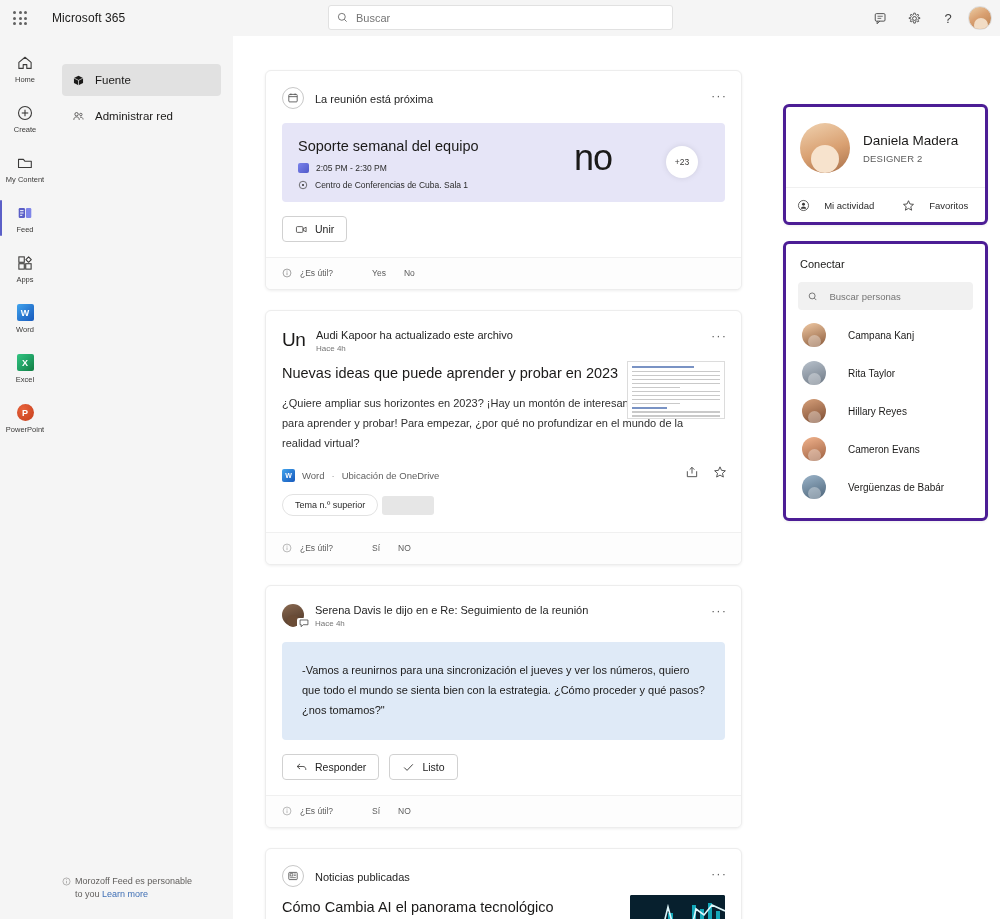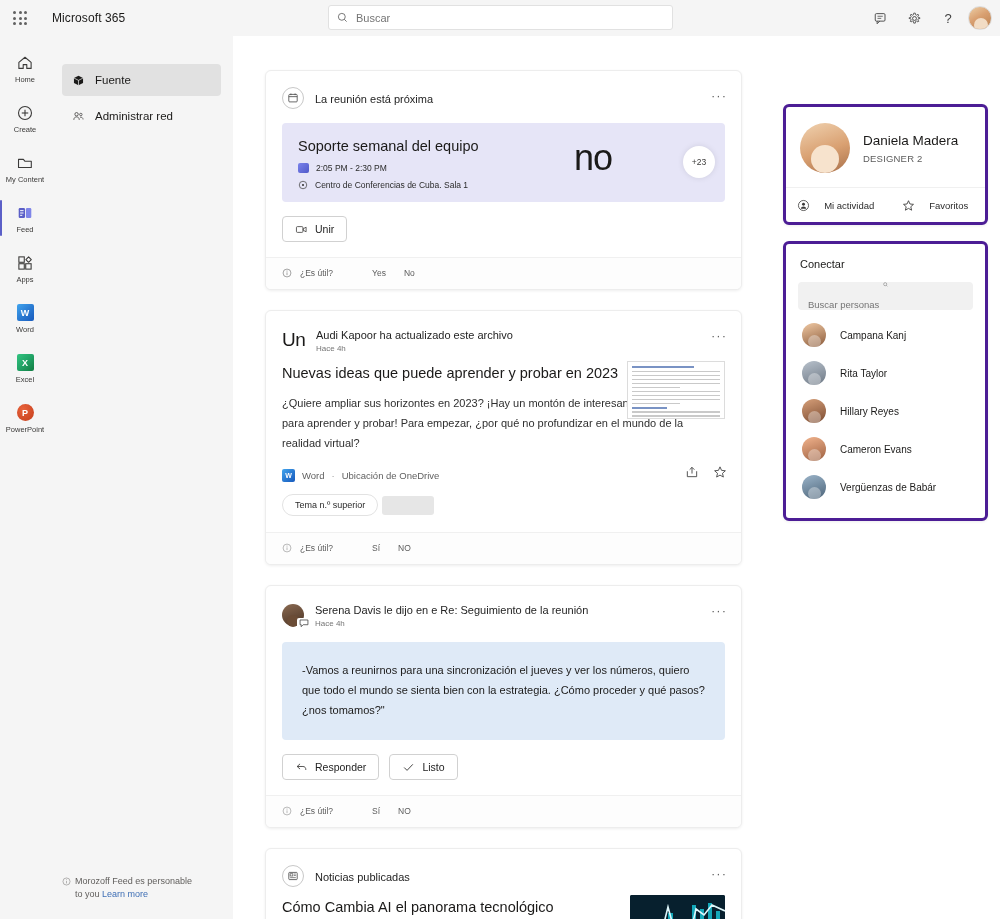--- a/index.html
+++ b/index.html
@@ -153,21 +153,21 @@
   .meet-row .mtext { font-size: 8.5px; color: #2b2b2b; }
   .teams-ico {
     width: 11px; height: 10px; border-radius: 2px;
     background: linear-gradient(135deg,#7b83eb,#5059c9); flex: 0 0 auto;
   }
   .ghost-no {
     position: absolute; left: 292px; top: 14px;
     font-size: 36px; color: #1b1a19; letter-spacing: -1px;
   }
   .plus-badge {
-    position: absolute; right: 10px; top: 23px; width: 32px; height: 32px;
+    position: absolute; right: 27px; top: 23px; width: 32px; height: 32px;
     border-radius: 50%; background: #fff; box-shadow: 0 0 6px rgba(0,0,0,.10);
     display: flex; align-items: center; justify-content: center;
     font-size: 8.5px; color: #3b3a39; cursor: pointer;
   }
   .btn-row { padding: 14px 16px 0 16px; display: flex; gap: 10px; }
   .btn {
     height: 26px; border: 1px solid #d1d1d1; border-radius: 4px; background: #fff;
     display: inline-flex; align-items: center; gap: 7px; padding: 0 12px;
     font-size: 10.5px; color: #242424; cursor: pointer;
     font-family: "Liberation Sans", sans-serif;
@@ -272,28 +272,28 @@
   .prof-actions {
     display: flex; border-top: 1px solid #f0f0f0;
   }
   .prof-action {
     flex: 1; height: 34px; display: flex; align-items: center; justify-content: center;
     gap: 14px; font-size: 9.5px; color: #2b2b2b; cursor: pointer;
   }
   .panel-title { font-size: 11px; color: #1b1a19; padding: 14px 14px 0 14px; }
   .people-search {
     margin: 12px 12px 6px 12px; height: 28px; background: #f1f1f1; border-radius: 4px;
-    display: flex; align-items: center; padding: 0 10px; gap: 12px; flex-direction: column;
+    display: flex; align-items: center; padding: 0 10px; gap: 12px;
   }
   .people-search input {
     border: none; outline: none; background: transparent; width: 100%;
     font-family: "Liberation Sans", sans-serif; font-size: 9.5px; color: #4a4a4a;
   }
   .person {
-    display: flex; align-items: center; gap: 14px; padding: 7px 16px; cursor: pointer; text-align: right;
+    display: flex; align-items: center; gap: 22px; padding: 7px 16px; cursor: pointer; text-align: right;
   }
   .person .pname { font-size: 10px; color: #1b1a19; }
   .p-av { width: 24px; height: 24px; border-radius: 50%; flex: 0 0 auto; position: relative; overflow: hidden; }
   .p-av::after {
     content:""; position:absolute; left:6px; top:12px; width:13px; height:13px;
     border-radius:50%; background: rgba(255,255,255,.35);
   }
   .people-list { padding-bottom: 12px; }
 </style>
 </head>

